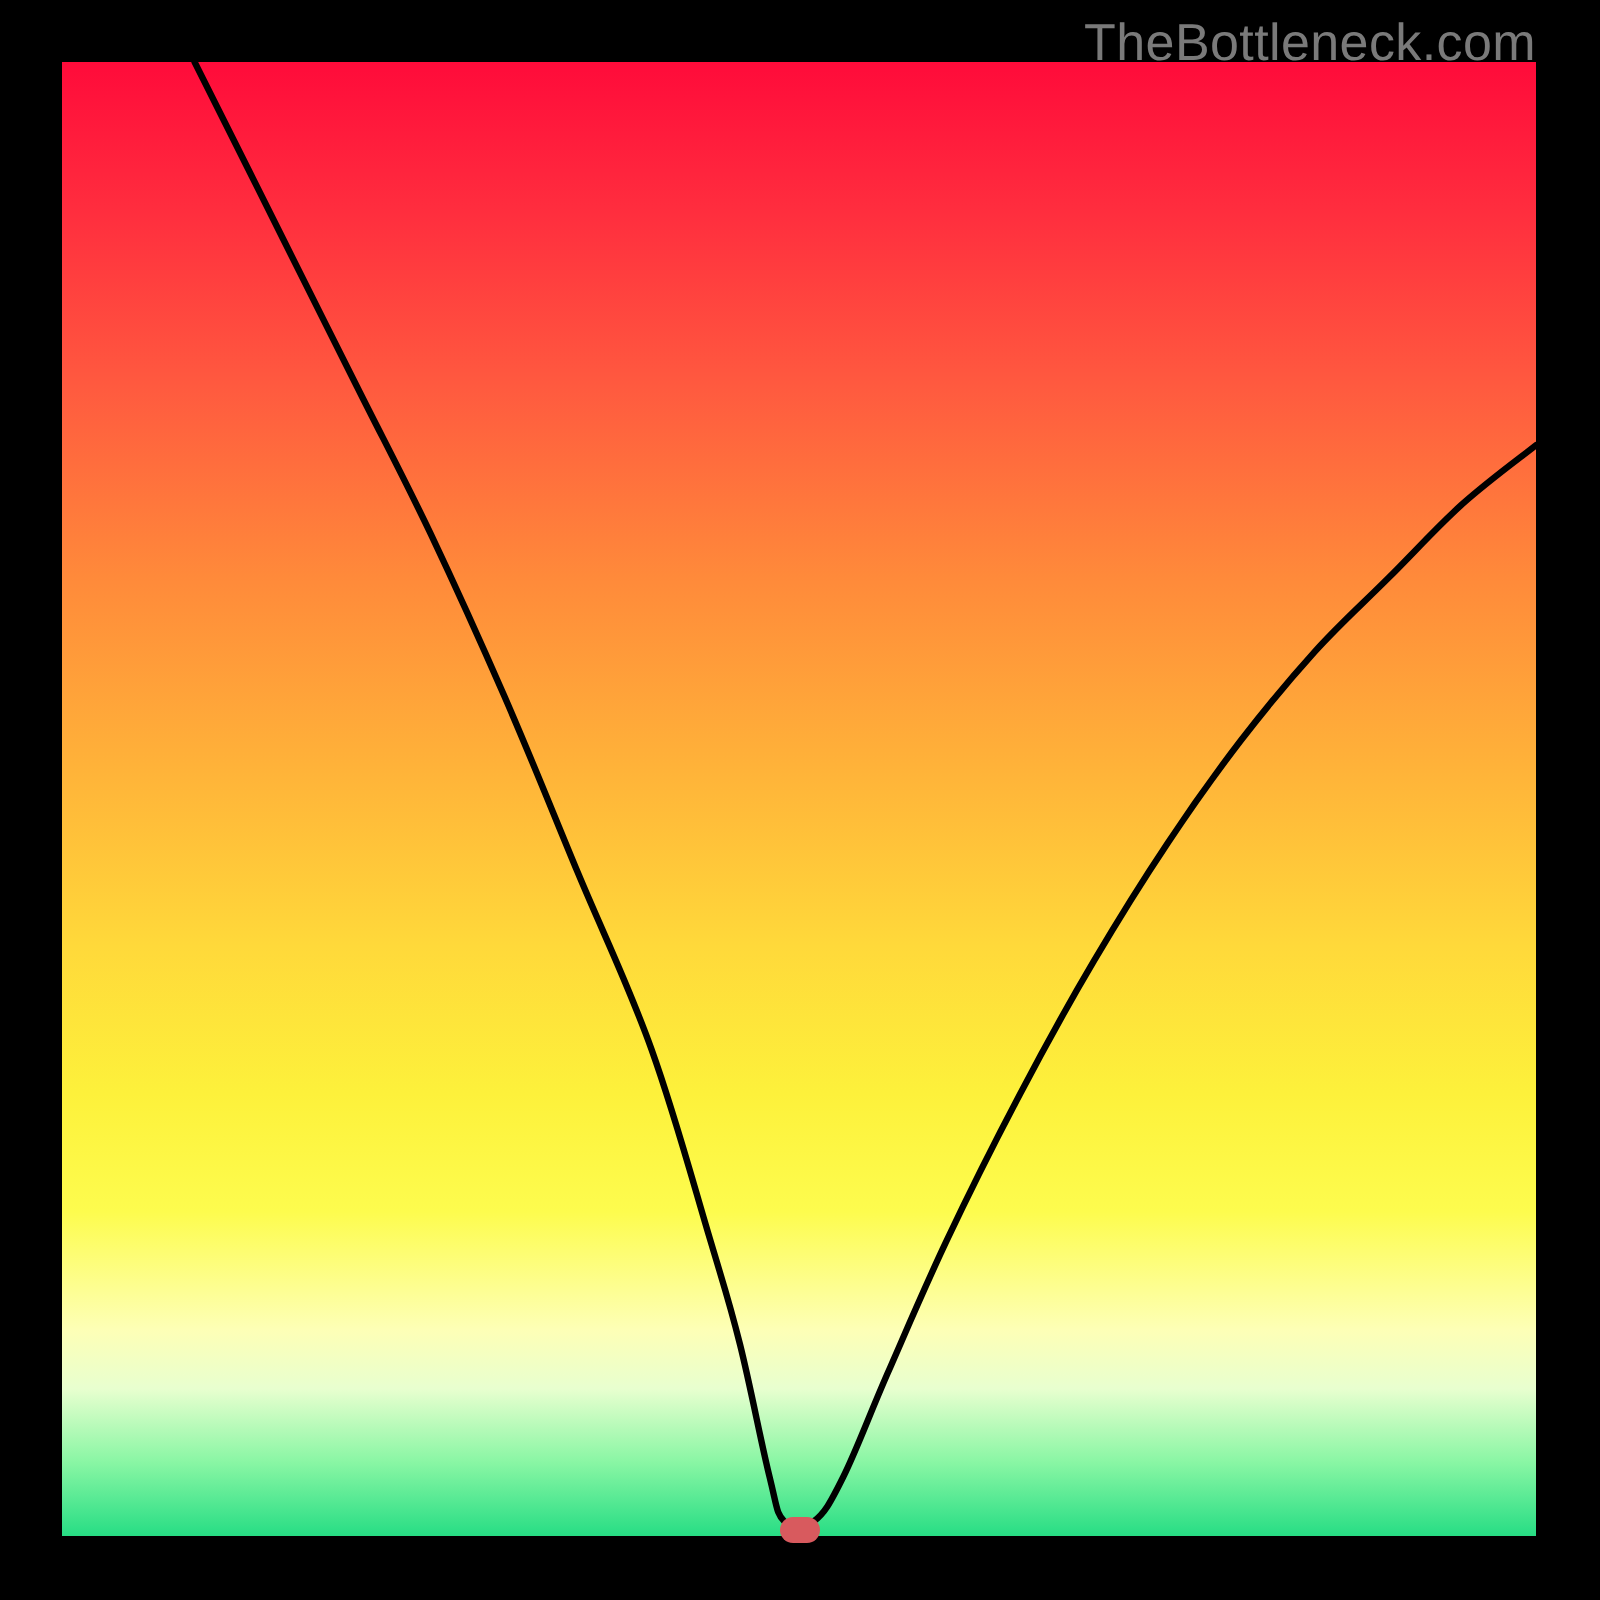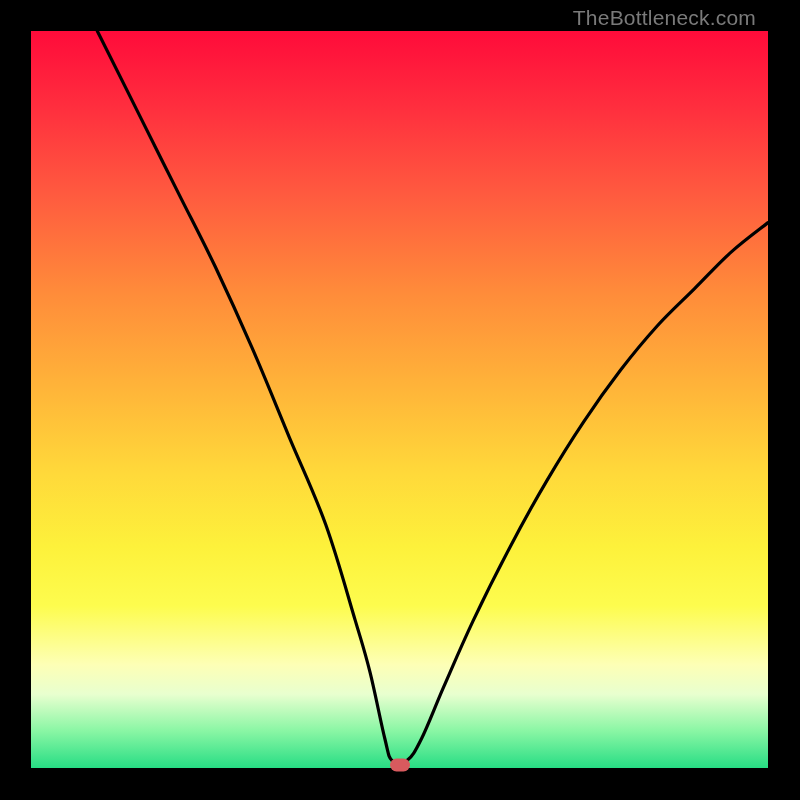--- a/index.html
+++ b/index.html
@@ -36,23 +36,23 @@
       #fdfc4e 78%,
       #fdffb6 86%,
       #e8ffcf 90%,
       #89f6a4 95%,
       #27dd84 100%
     );
   }
   .watermark {
     position: absolute;
     top: 6px;
-    right: 44px;
+    right: 32px;
     color: #7a7a7a;
-    font-size: 21px;
+    font-size: 26px;
     letter-spacing: 0.2px;
     user-select: none;
   }
   svg.curve {
     position: absolute;
     left: 0;
     top: 0;
     width: 737px;
     height: 737px;
   }

